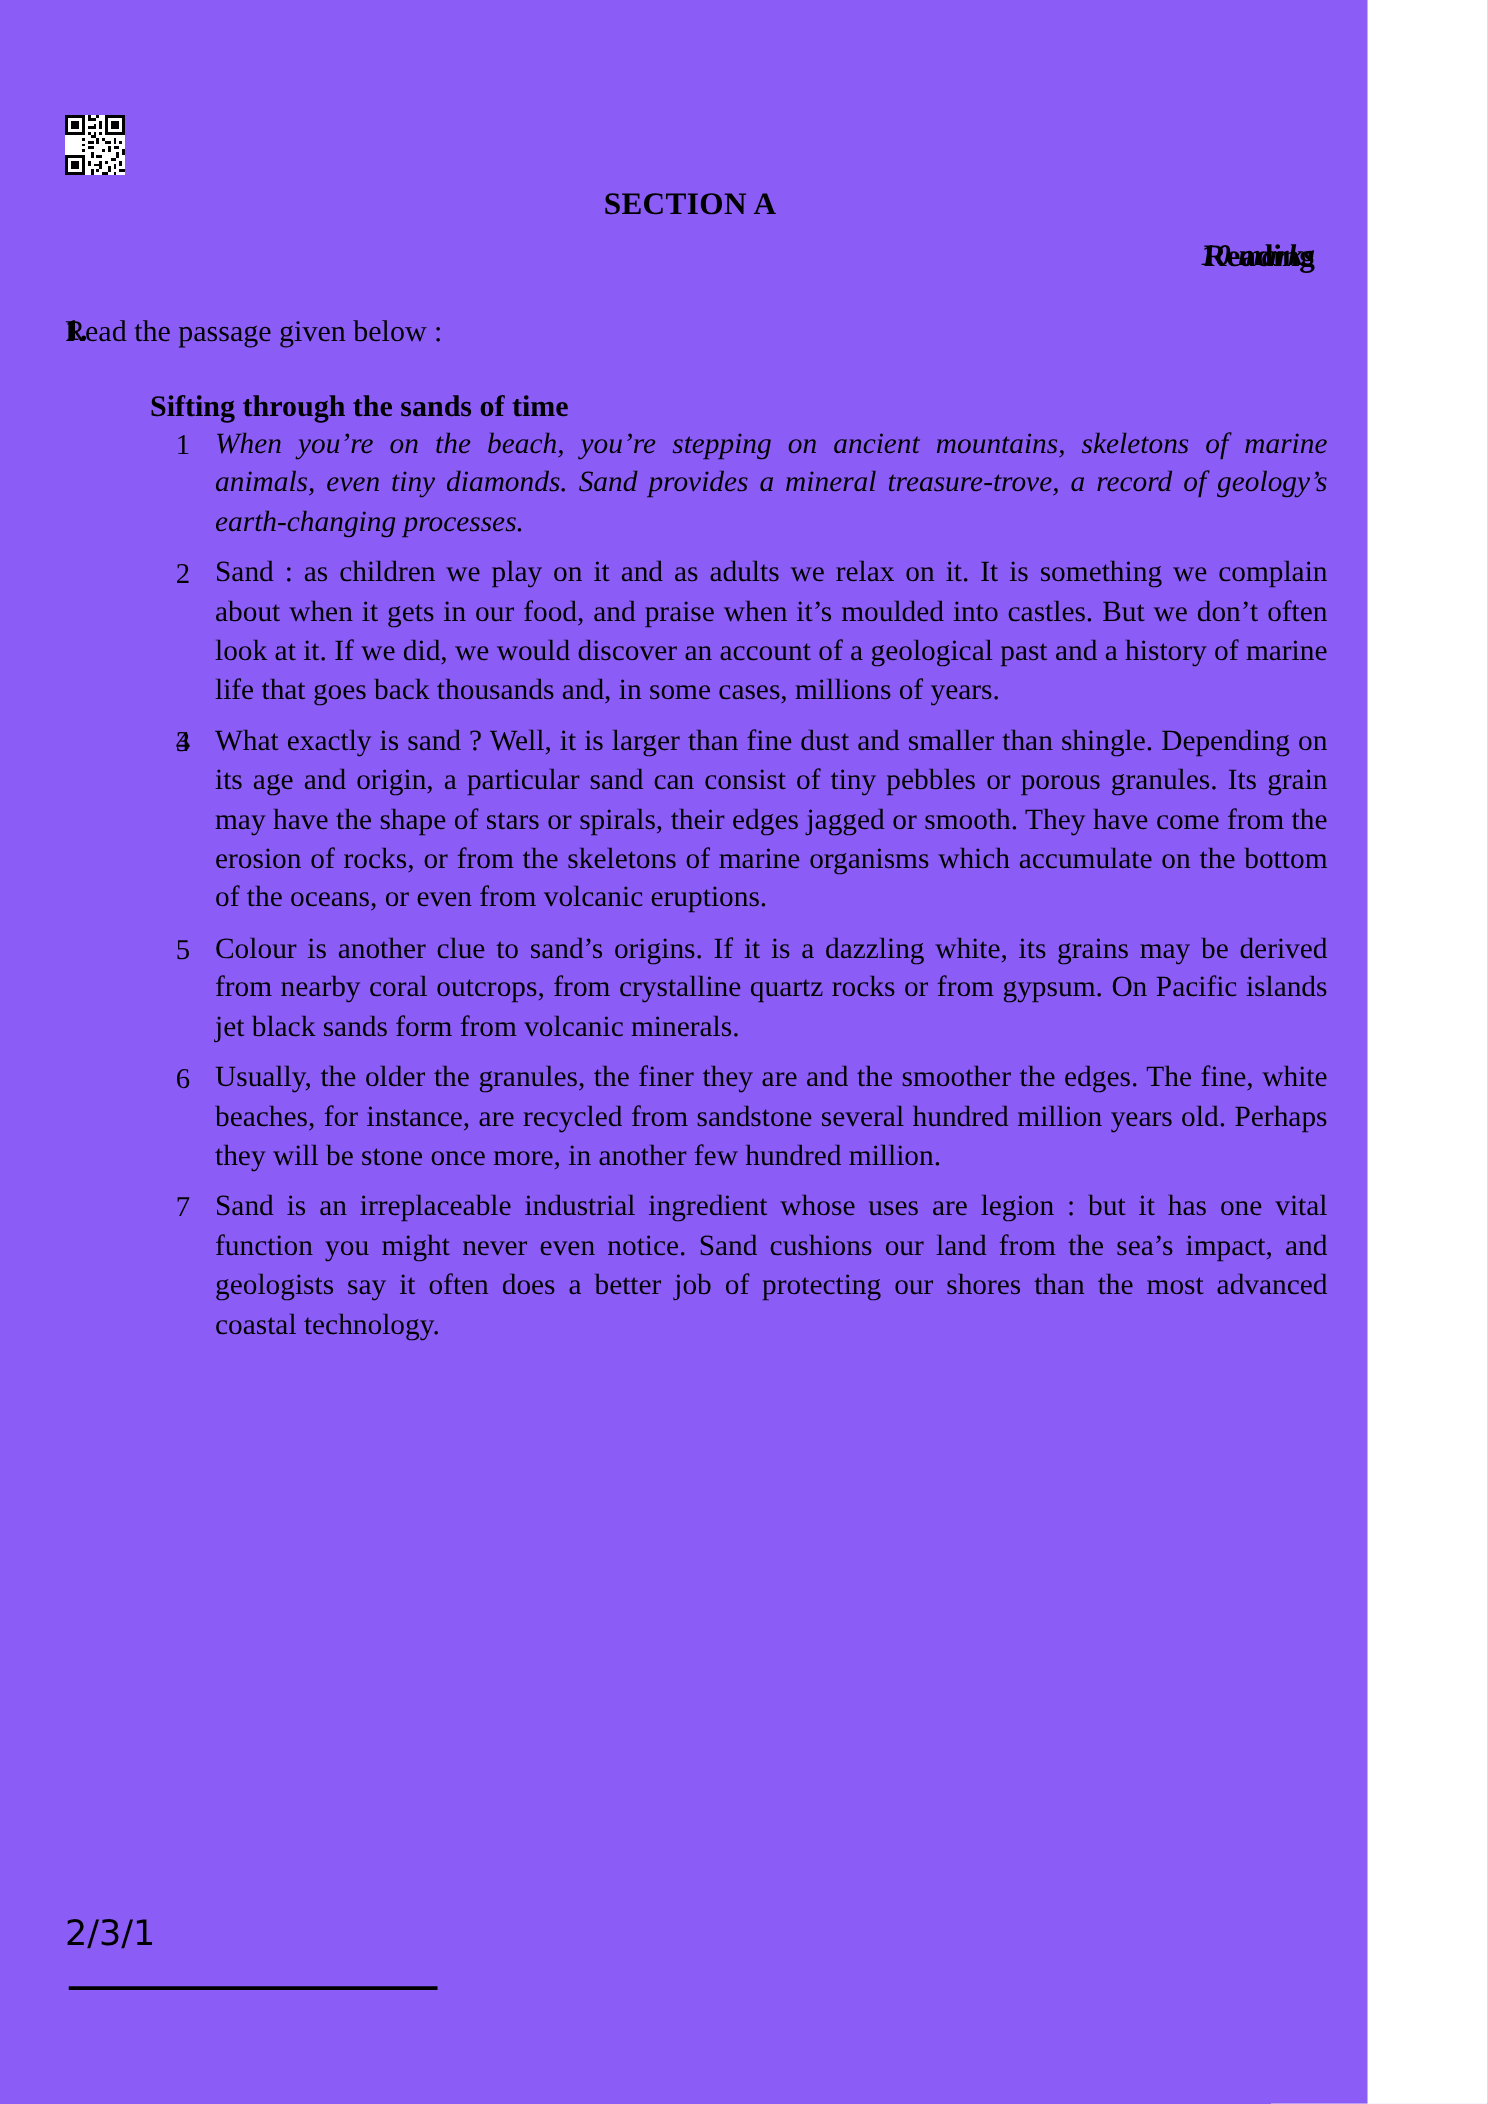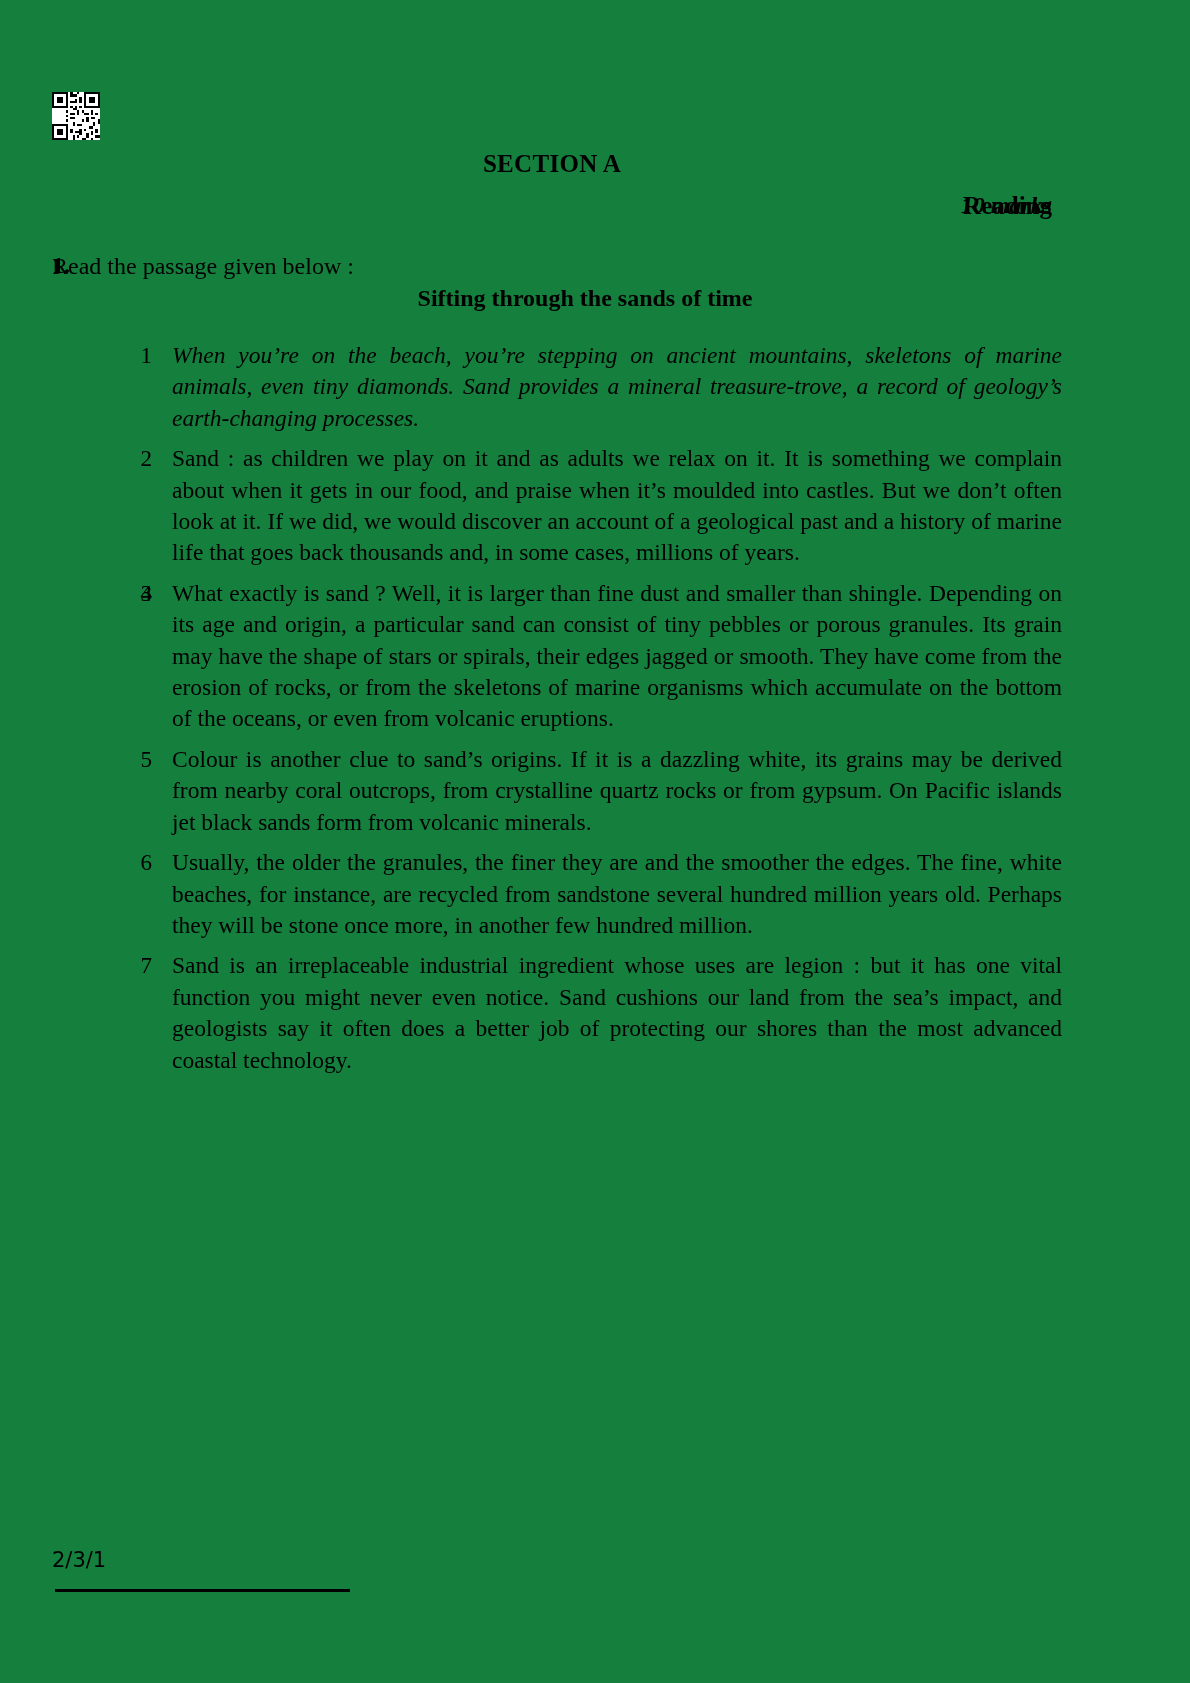--- a/index.html
+++ b/index.html
@@ -2,23 +2,23 @@
 <html><head>
 <meta charset="utf-8">
 <style>
   html, body {
     margin: 0;
     padding: 0;
     background: #ffffff;
   }
   .page {
     position: relative;
-    width: 1190px;
+    width: 1094px;
     height: 1683px;
-    background: #15803d;
+    background: #8b5cf6;
     font-family: "Liberation Serif", "DejaVu Serif", serif;
     color: #000000;
     overflow: hidden;
   }
 
   
   .qr-wrap {
     position: absolute;
     left: 52px;
     top: 92px;
@@ -79,23 +79,22 @@
   }
   .qtext {
     font-size: 24px;
     line-height: 1.2;
   }
 
   
   .passage-title {
     position: absolute;
     left: 120px;
-    top: 284px;
+    top: 312px;
     width: 930px;
-    text-align: center;
     font-weight: bold;
     font-size: 24px;
     line-height: 1.2;
   }
 
   .passage {
     position: absolute;
     left: 52px;
     top: 340px;
     width: 1010px;
@@ -130,23 +129,23 @@
   .footer {
     position: absolute;
     left: 52px;
     top: 1533px;
     width: 1010px;
     height: 40px;
   }
   .footer-code {
     position: absolute;
     left: 0;
-    top: 17px;
+    top: 0;
     font-family: "DejaVu Sans", "Liberation Sans", sans-serif;
-    font-size: 21px;
+    font-size: 28px;
     line-height: 1;
   }
   .footer-page {
     position: absolute;
     left: 0;
     right: 0;
     top: 2px;
     text-align: center;
     font-family: "DejaVu Sans", "Liberation Sans", sans-serif;
     font-style: italic;

